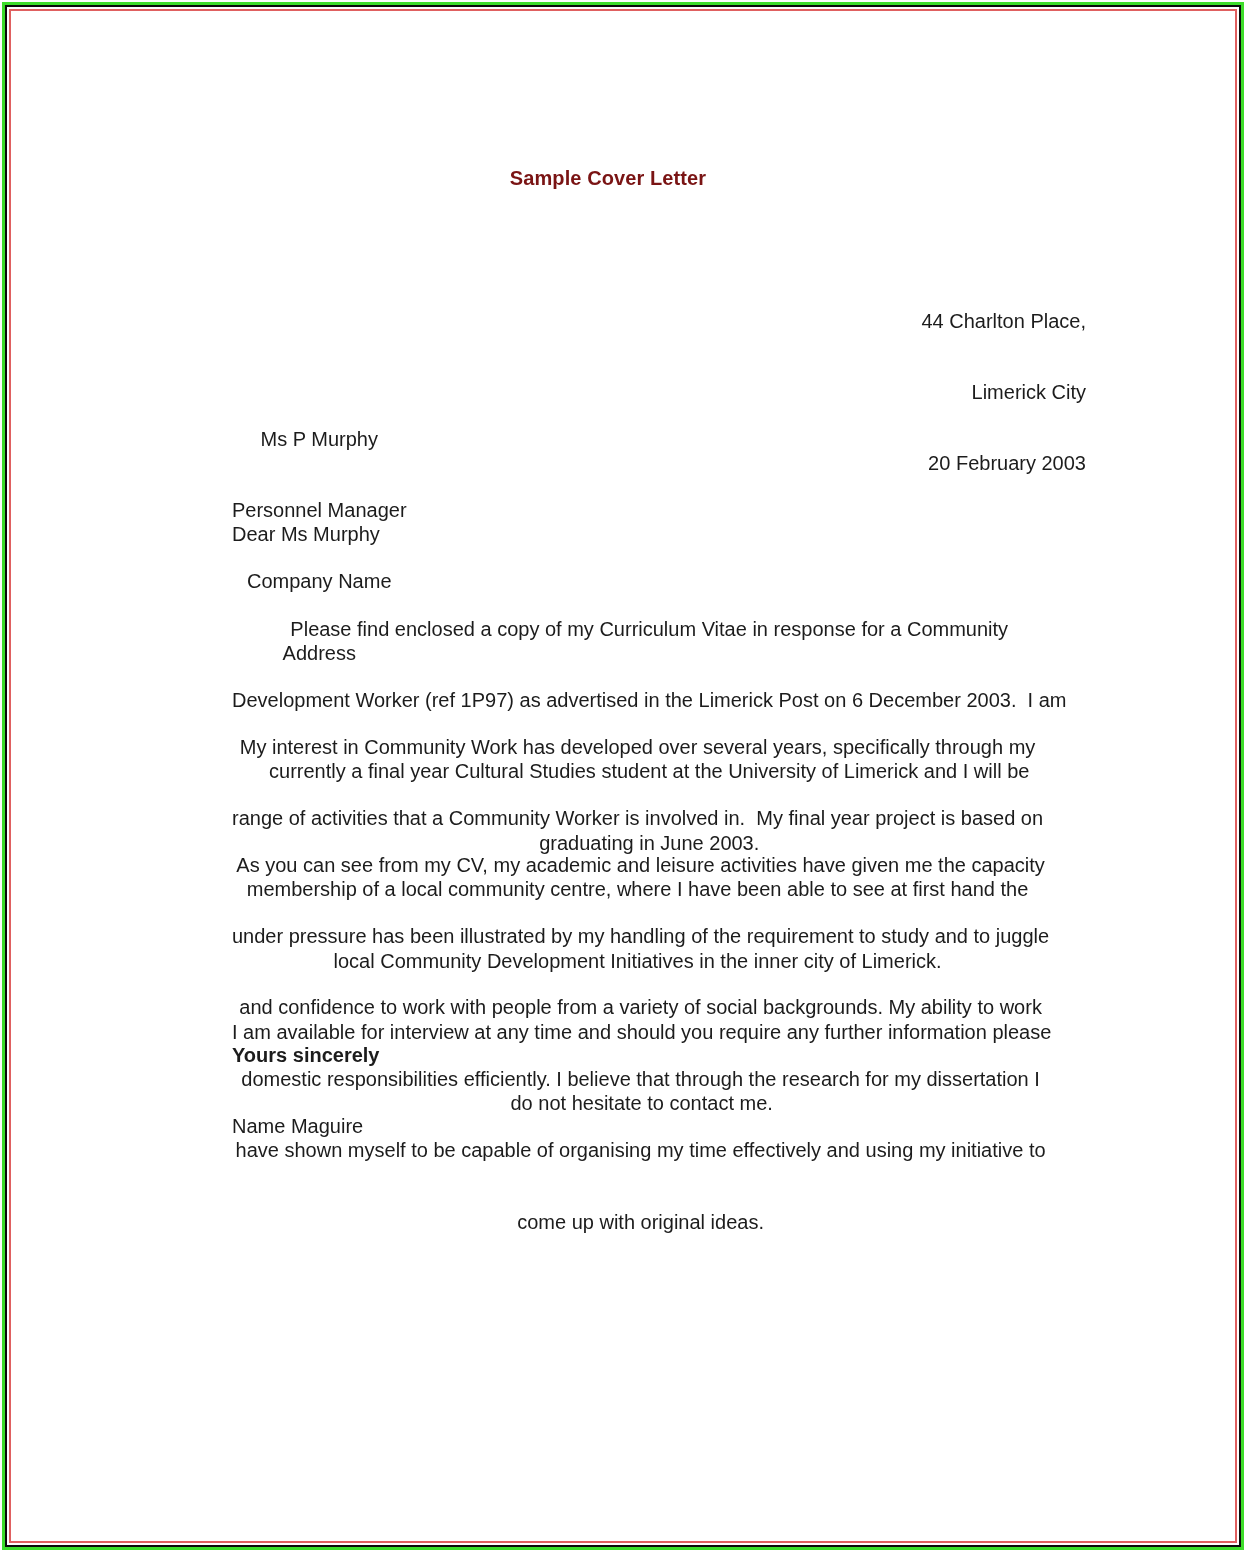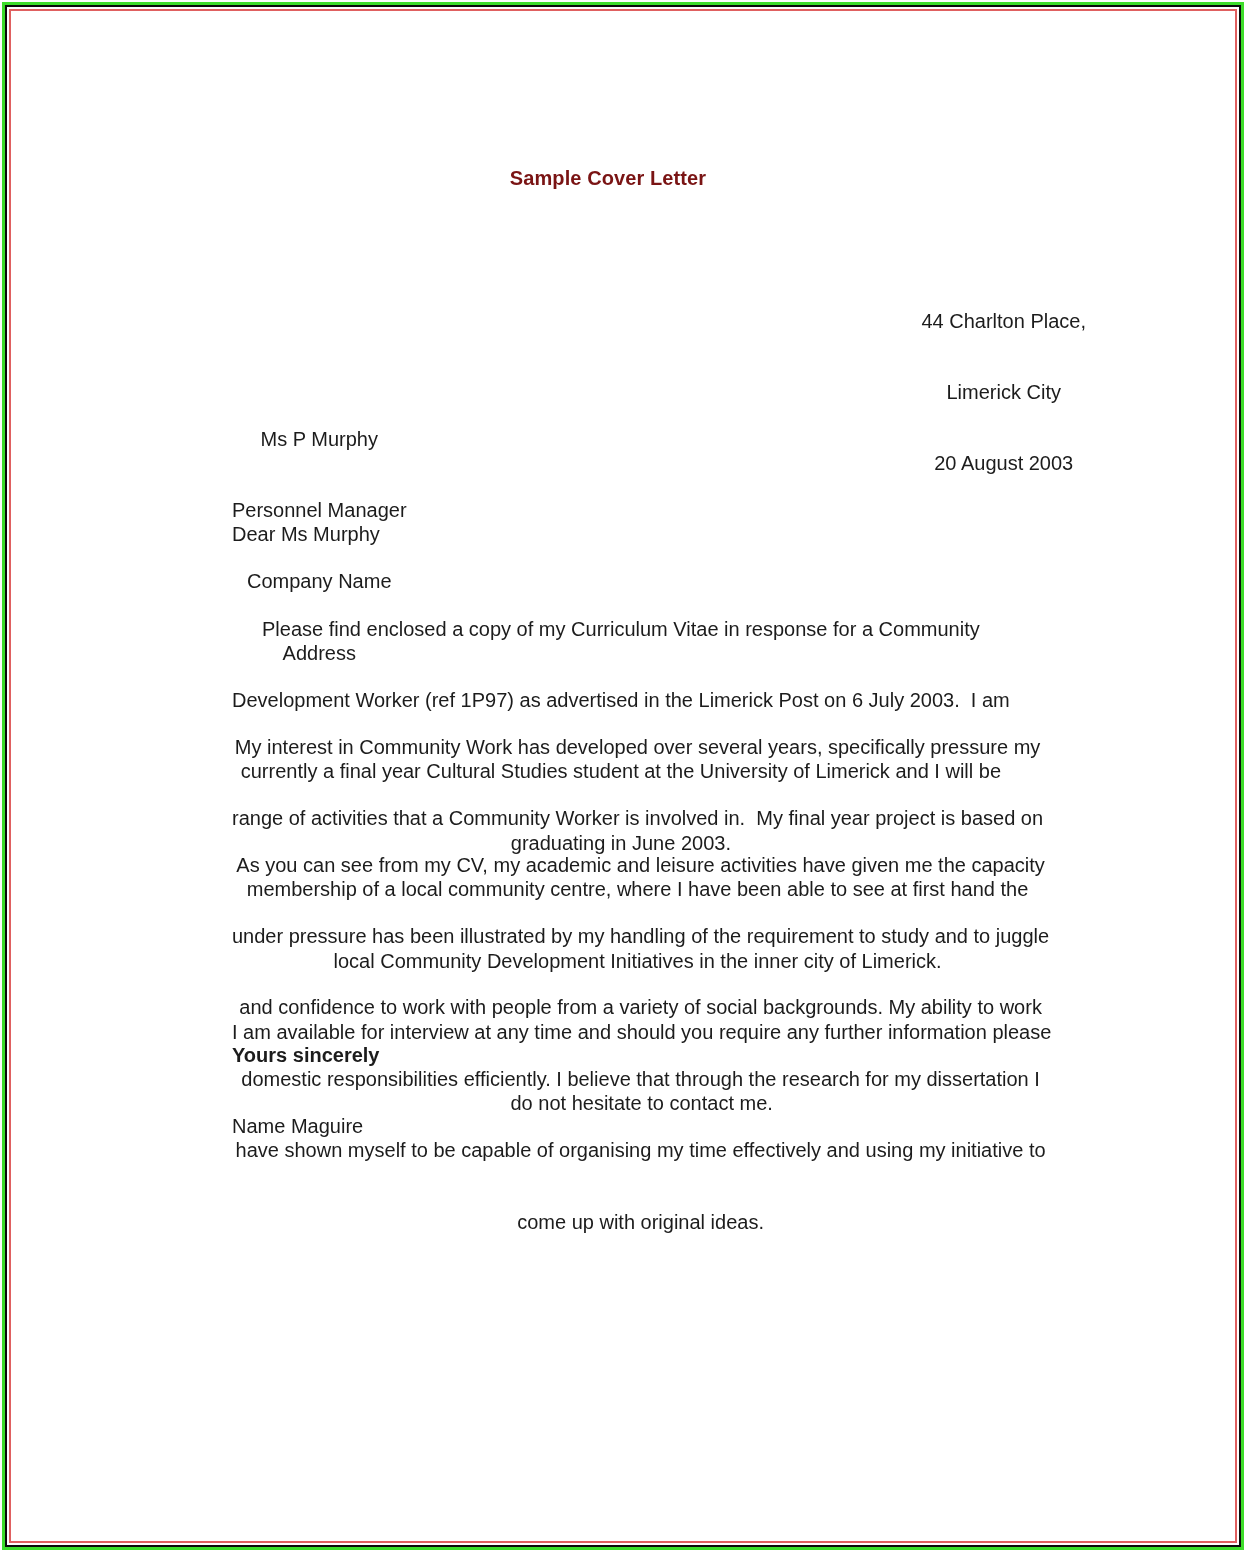--- a/index.html
+++ b/index.html
@@ -53,62 +53,62 @@
       font-size: 20px;
       line-height: 23.8px;
       color: #1c1c1c;
       white-space: pre;
       text-align: center;
     }
     .sender {
       position: absolute;
       right: 160px;
       top: 262px;
-      text-align: center;
+      text-align: right;
     }
     .block {
       position: absolute;
       left: 232px;
     }
     .line { display: block; }
   </style>
 </head>
 <body>
 
 <div class="frame-green"></div>
 <div class="frame-black"></div>
 <div class="frame-red"></div>
 <div class="page"></div>
 
 <div class="title">Sample Cover Letter</div>
 
 <div class="sender text">
   <span class="line">44 Charlton Place,</span>
   <span class="line">Limerick City</span>
-  <span class="line">20 August 2003</span>
+  <span class="line">20 February 2003</span>
 </div>
 
 <div class="block text" style="top:380px;">
   <span class="line">Ms P Murphy</span>
   <span class="line">Personnel Manager</span>
   <span class="line">Company Name</span>
   <span class="line">Address</span>
 </div>
 
 <div class="block text" style="top:523px;">Dear Ms Murphy</div>
 
 <div class="block text" style="top:570px;">
   <span class="line">Please find enclosed a copy of my Curriculum Vitae in response for a Community</span>
-  <span class="line">Development Worker (ref 1P97) as advertised in the Limerick Post on 6 July 2003.  I am</span>
+  <span class="line">Development Worker (ref 1P97) as advertised in the Limerick Post on 6 December 2003.  I am</span>
   <span class="line">currently a final year Cultural Studies student at the University of Limerick and I will be</span>
   <span class="line">graduating in June 2003.</span>
 </div>
 
 <div class="block text" style="top:688px;">
-  <span class="line">My interest in Community Work has developed over several years, specifically pressure my</span>
+  <span class="line">My interest in Community Work has developed over several years, specifically through my</span>
   <span class="line">range of activities that a Community Worker is involved in.  My final year project is based on</span>
   <span class="line">membership of a local community centre, where I have been able to see at first hand the</span>
   <span class="line">local Community Development Initiatives in the inner city of Limerick.</span>
 </div>
 
 <div class="block text" style="top:806px;">
   <span class="line">As you can see from my CV, my academic and leisure activities have given me the capacity</span>
   <span class="line">under pressure has been illustrated by my handling of the requirement to study and to juggle</span>
   <span class="line">and confidence to work with people from a variety of social backgrounds. My ability to work</span>
   <span class="line">domestic responsibilities efficiently. I believe that through the research for my dissertation I</span>

